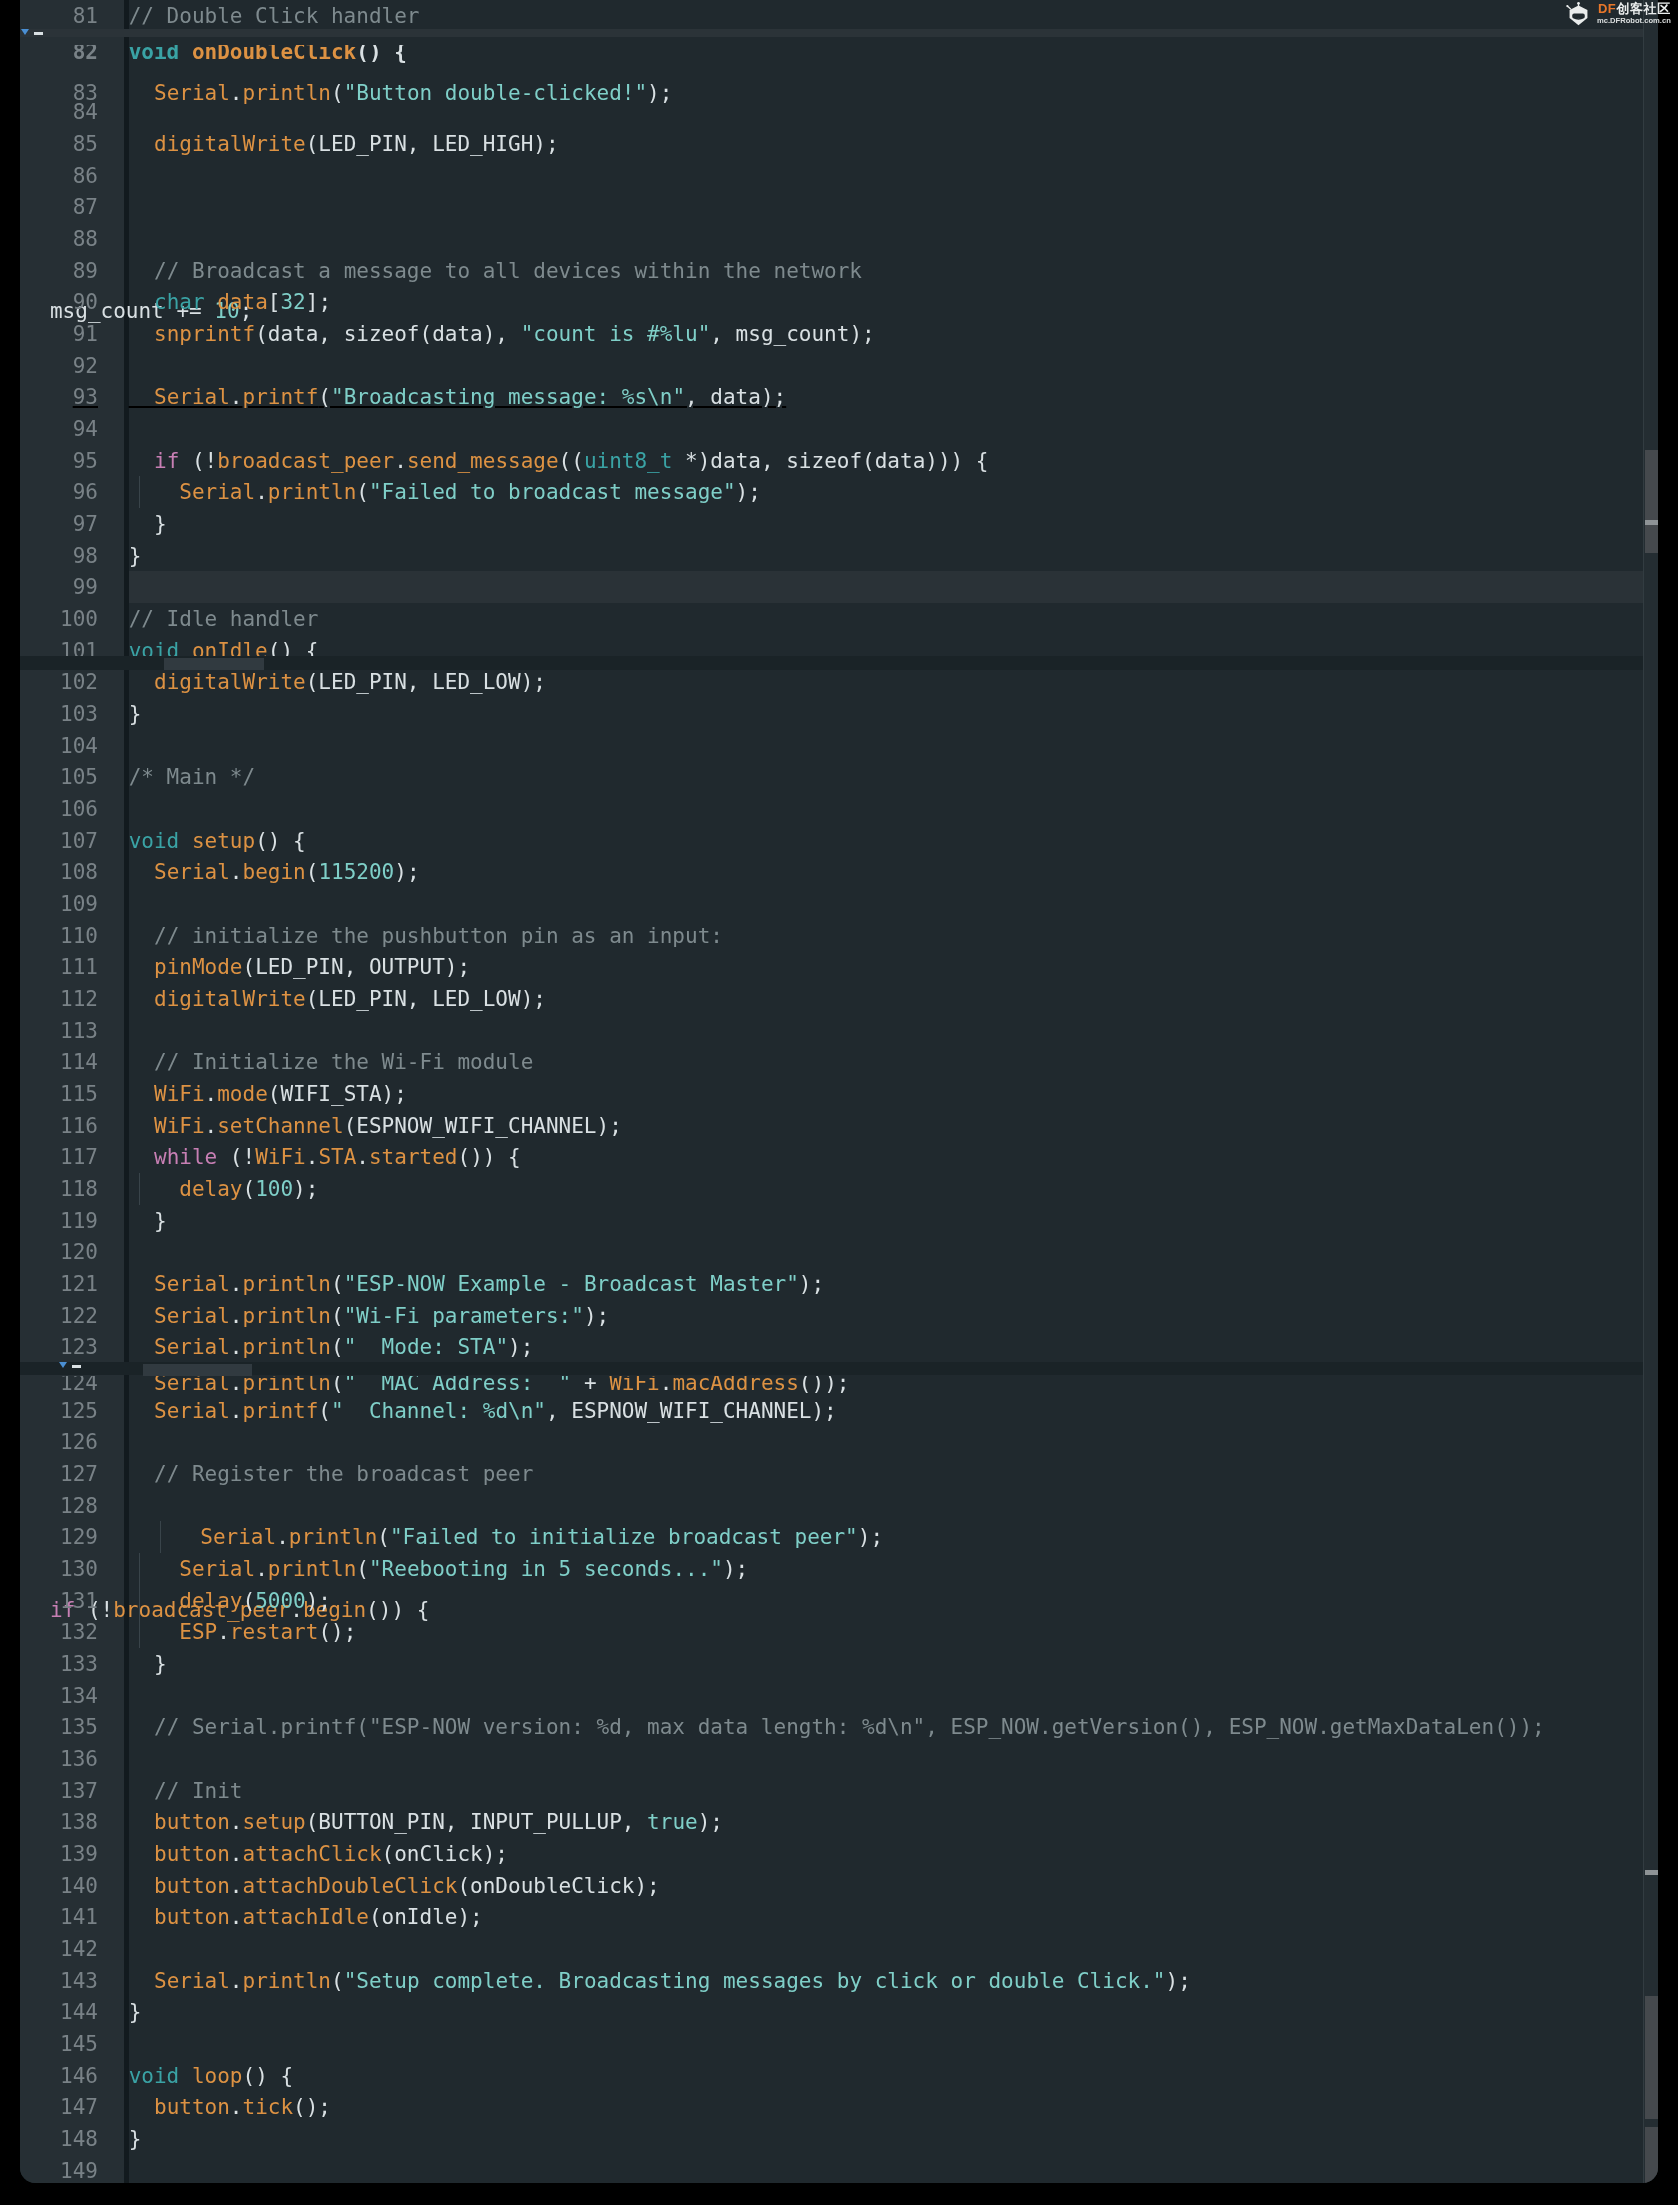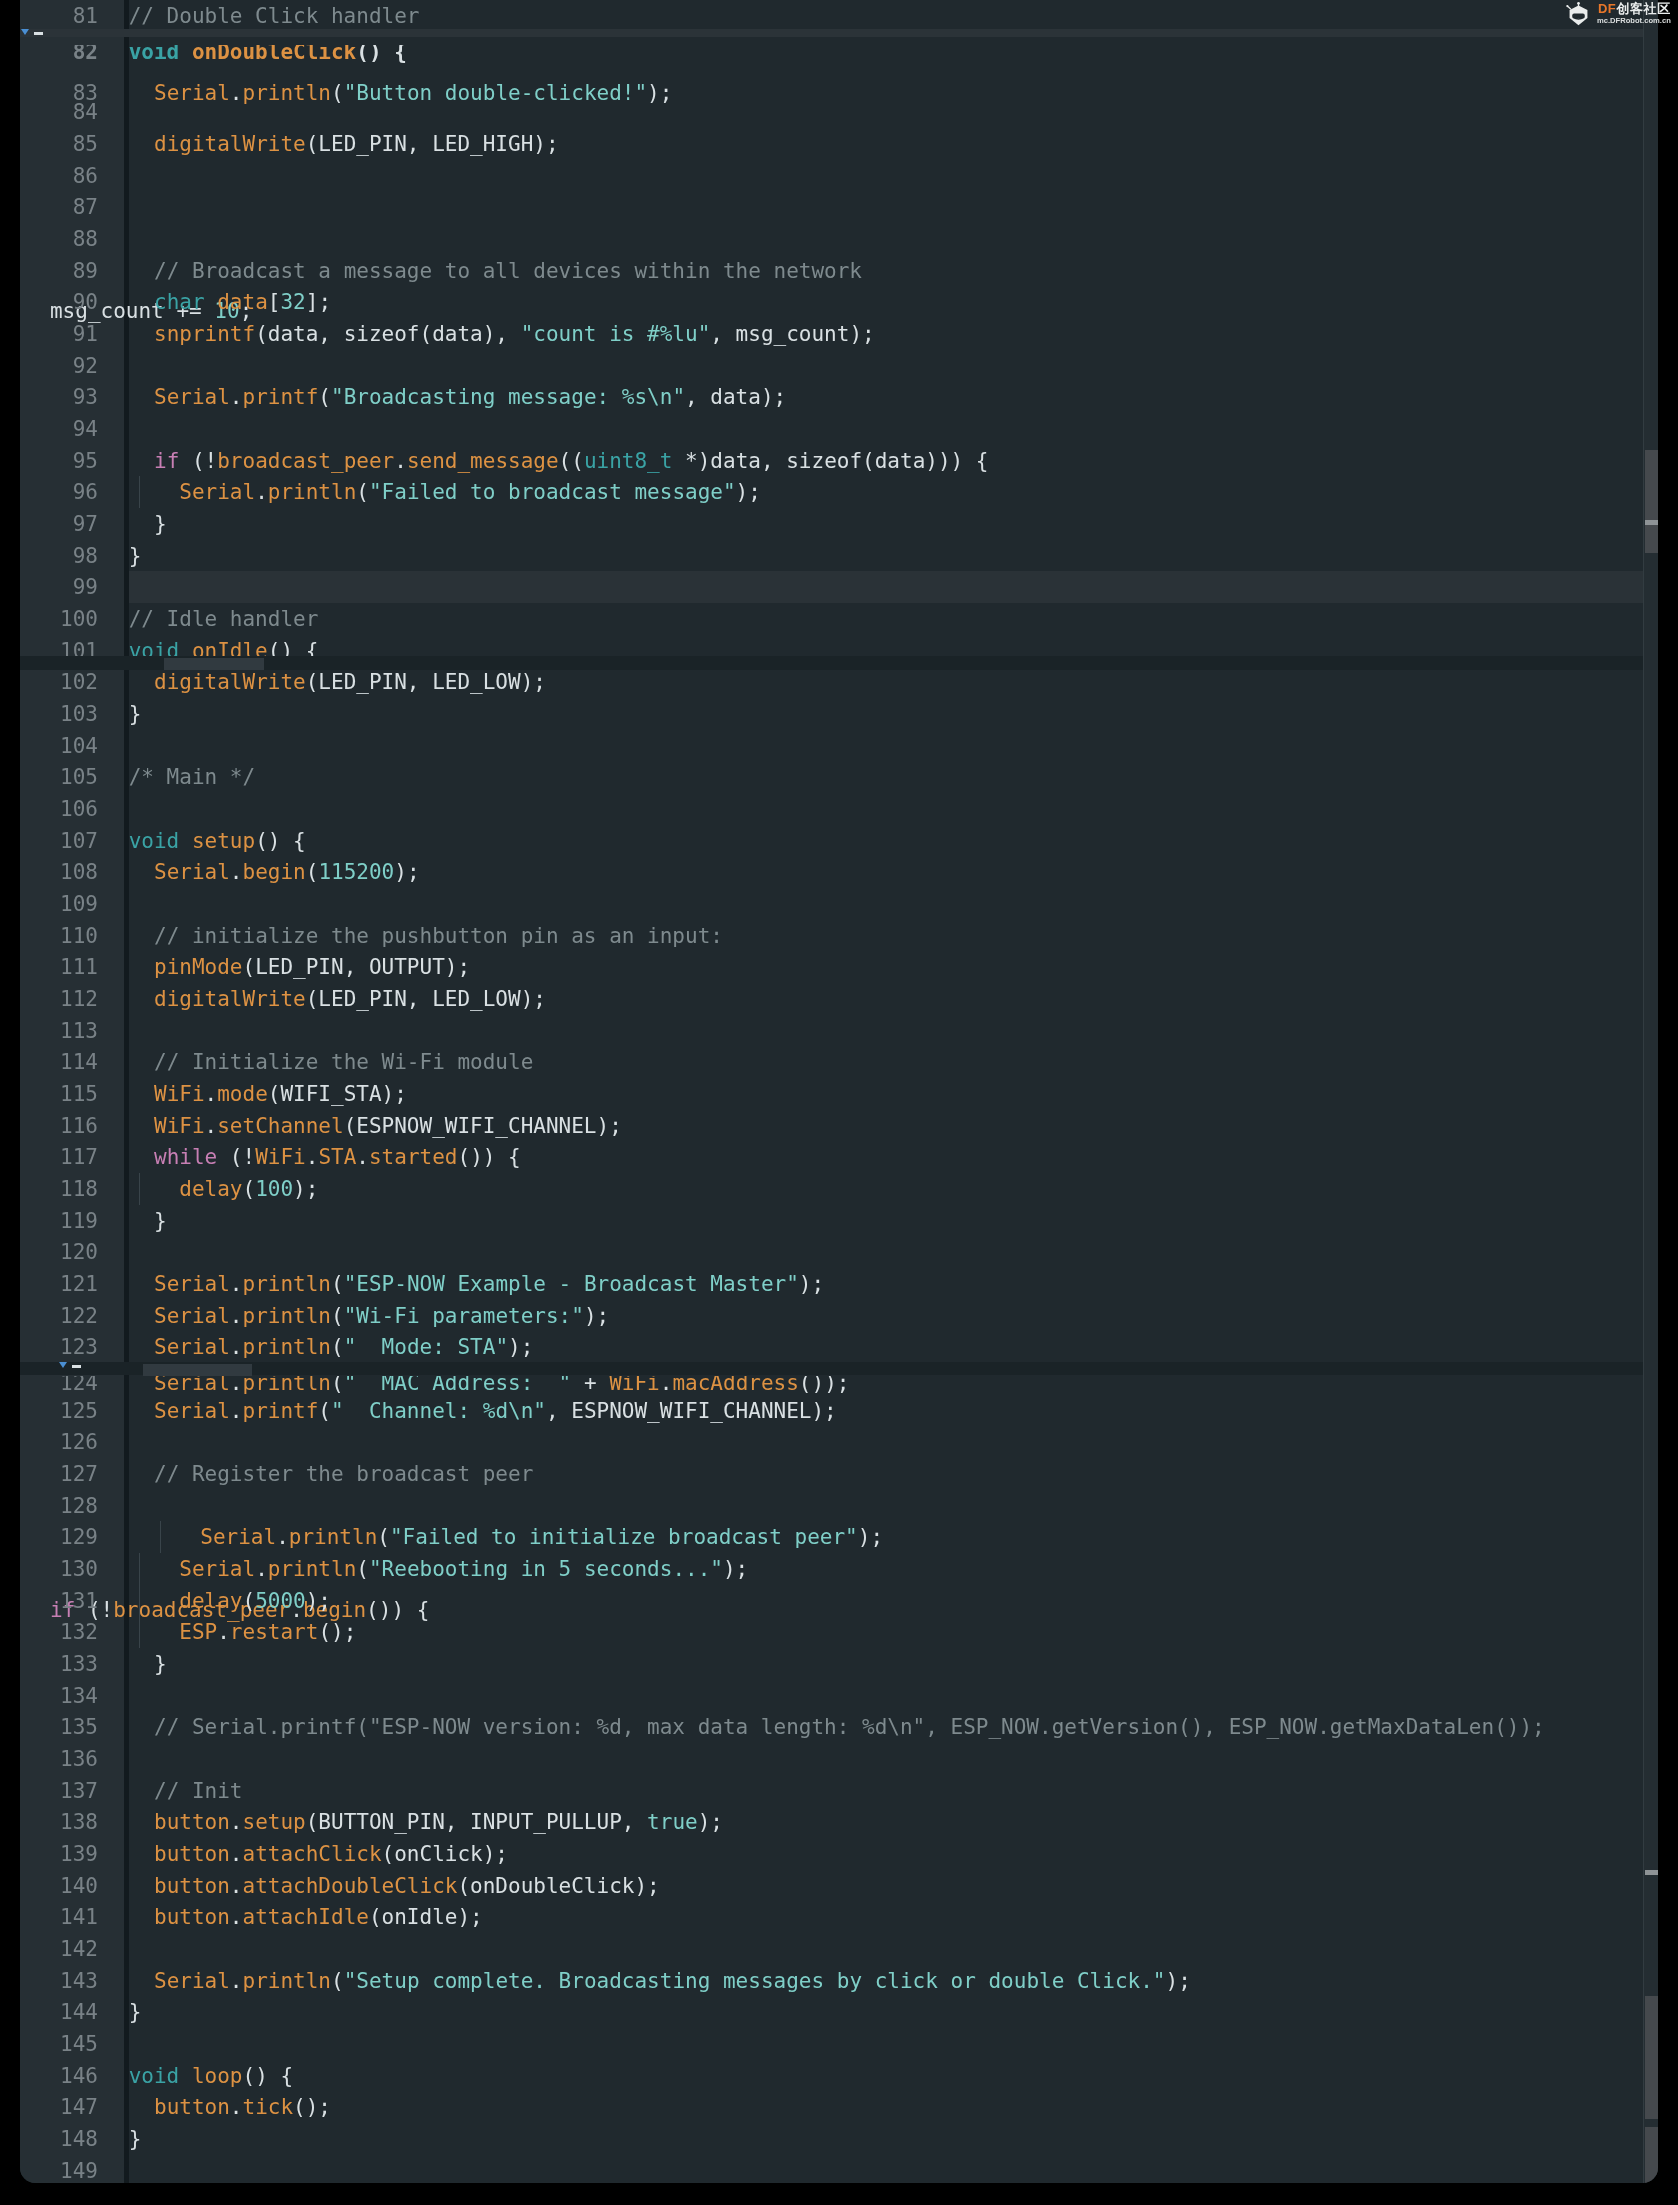--- a/index.html
+++ b/index.html
@@ -102,21 +102,21 @@
           <div class="code"><span class="tk-w">  </span><span class="tk-k">char </span><span class="tk-f">data</span><span class="tk-w">[</span><span class="tk-s">32</span><span class="tk-w">];</span></div>
         </div>
         <div class="row" style="top: 318px;">
           <div class="num">91</div>
           <div class="code"><span class="tk-w">  </span><span class="tk-f">snprintf</span><span class="tk-w">(data, sizeof(data), </span><span class="tk-s">"count is #%lu"</span><span class="tk-w">, msg_count);</span></div>
         </div>
         <div class="row" style="top: 350px;">
           <div class="num">92</div>
           <div class="code"></div>
         </div>
-        <div class="row" style="top: 381px;">
+        <div class="row" style="top: 381px; text-decoration: underline;">
           <div class="num">93</div>
           <div class="code"><span class="tk-w">  </span><span class="tk-f">Serial</span><span class="tk-w">.</span><span class="tk-f">printf</span><span class="tk-w">(</span><span class="tk-s">"Broadcasting message: %s\n"</span><span class="tk-w">, data);</span></div>
         </div>
         <div class="row" style="top: 413px;">
           <div class="num">94</div>
           <div class="code"></div>
         </div>
         <div class="row" style="top: 445px;">
           <div class="num">95</div>
           <div class="code"><span class="tk-w">  </span><span class="tk-p">if</span><span class="tk-w"> (!</span><span class="tk-f">broadcast_peer</span><span class="tk-w">.</span><span class="tk-f">send_message</span><span class="tk-w">((</span><span class="tk-k">uint8_t</span><span class="tk-w"> *)data, sizeof(data))) {</span></div>

